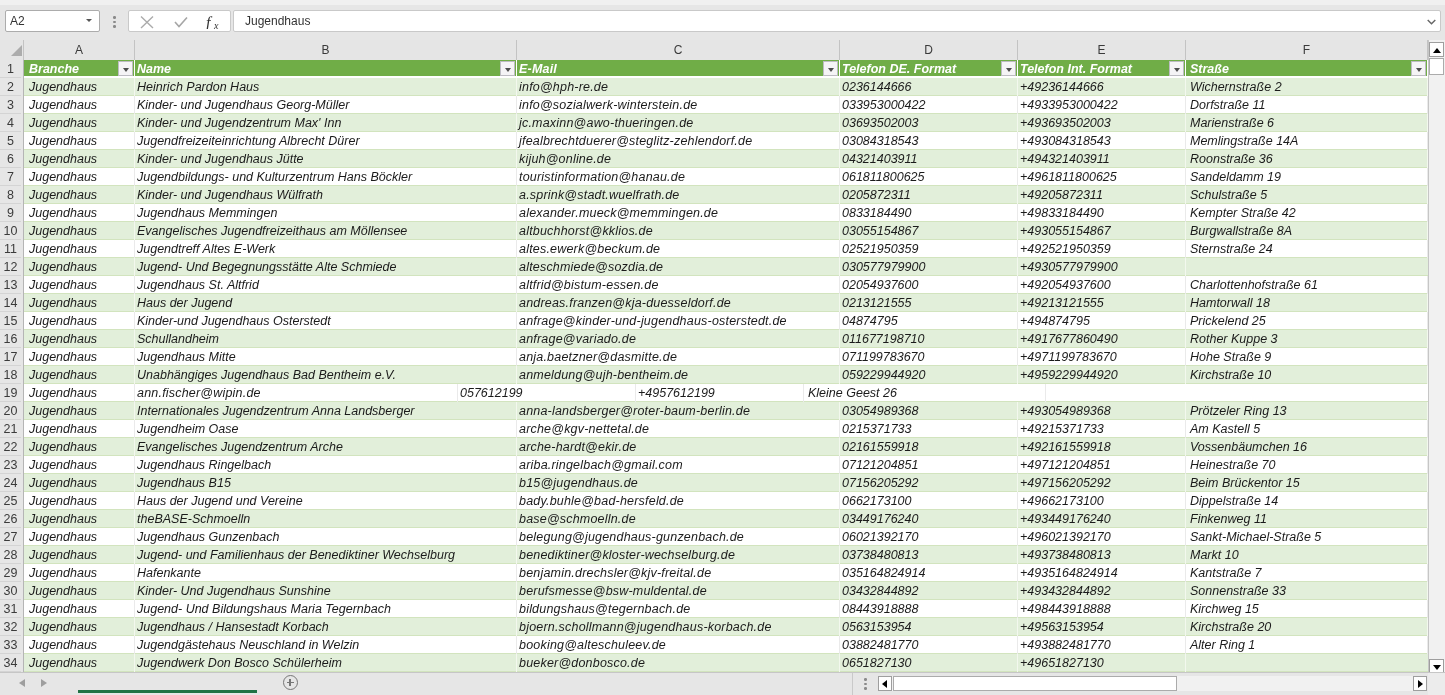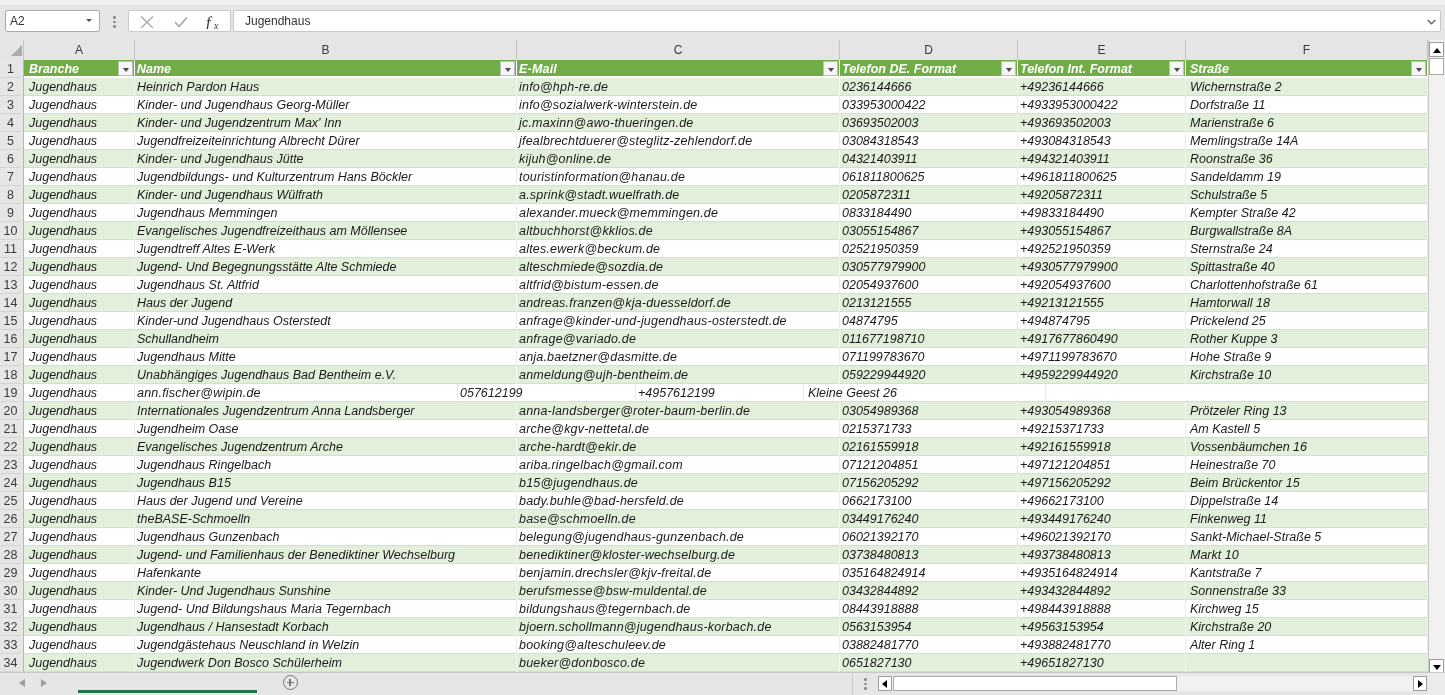--- a/index.html
+++ b/index.html
@@ -234,21 +234,20 @@
       <div class="c3">02521950359</div>
       <div class="c4">+492521950359</div>
       <div class="c5">Sternstraße 24</div>
     </div>
     <div class="row g">
       <div class="c0">Jugendhaus</div>
       <div class="c1">Jugend- Und Begegnungsstätte Alte Schmiede</div>
       <div class="c2">alteschmiede@sozdia.de</div>
       <div class="c3">030577979900</div>
       <div class="c4">+4930577979900</div>
-      <div class="c5">Spittastraße 40</div>
     </div>
     <div class="row w">
       <div class="c0">Jugendhaus</div>
       <div class="c1">Jugendhaus St. Altfrid</div>
       <div class="c2">altfrid@bistum-essen.de</div>
       <div class="c3">02054937600</div>
       <div class="c4">+492054937600</div>
       <div class="c5">Charlottenhofstraße 61</div>
     </div>
     <div class="row g">

